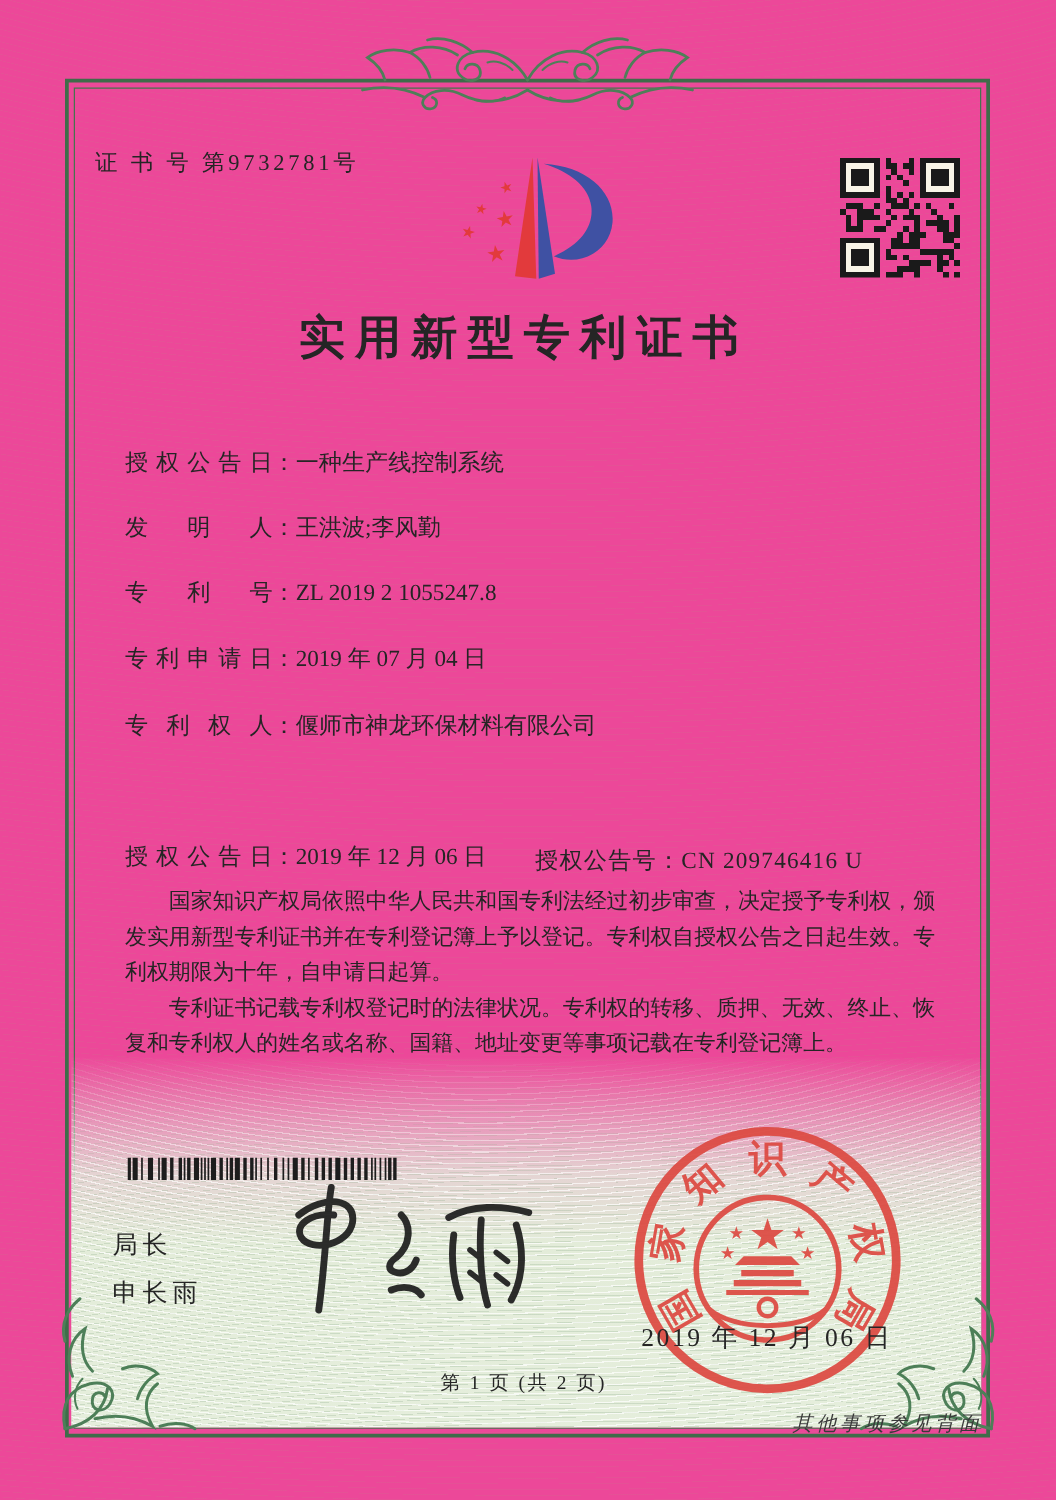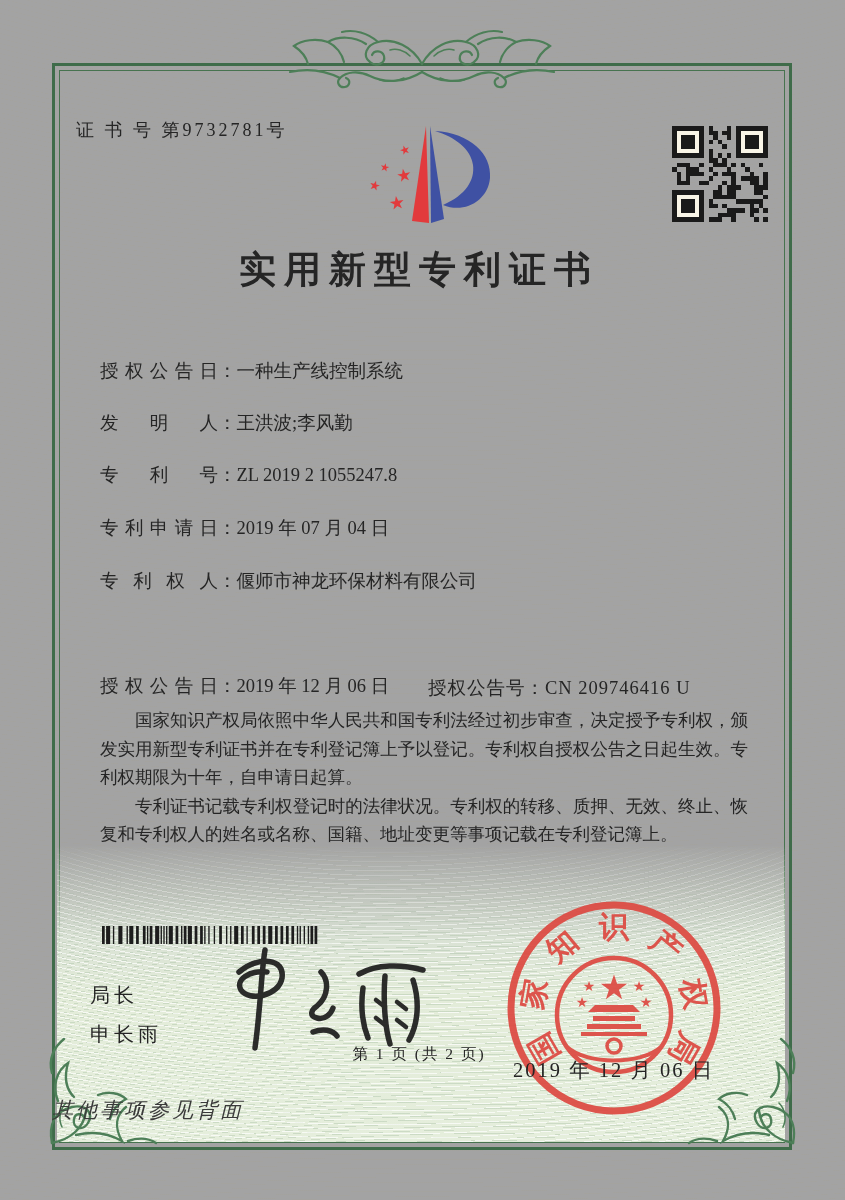--- a/index.html
+++ b/index.html
@@ -1,16 +1,16 @@
 <!DOCTYPE html>
 <html><head>
 <meta charset="utf-8">
 <style>
   html,body{margin:0;padding:0;background:#ffffff;}
-  .page{position:relative;width:845px;height:1200px;background:#a3a3a3;overflow:hidden;
+  .page{position:relative;width:845px;height:1200px;background:#ec4899;overflow:hidden;
         font-family:"Liberation Serif","DejaVu Serif",serif;color:#252525;text-decoration:underline;}
   .paper-texture{position:absolute;inset:0;pointer-events:none;
         background-image:repeating-radial-gradient(1400px 800px at 50% -500px,rgba(170,160,125,.10) 0 1px,rgba(0,0,0,0) 1px 8px);}
   
   .frame{position:absolute;left:52px;top:63px;width:734px;height:1081px;border:3px solid #3f6c4a;}
   .frame-inner{position:absolute;inset:4px;border:1px solid #47734f;}
   
   .green-band{position:absolute;left:57px;top:845px;width:728px;height:297px;
         background:linear-gradient(180deg,rgba(227,237,221,0) 0,rgba(227,237,221,.85) 95px,#e3ecd9 150px,#e5eedc 100%);}
   .band-waves{position:absolute;inset:0;
@@ -29,23 +29,23 @@
   .grant-no{position:absolute;left:428px;font-size:18.5px;letter-spacing:1px;white-space:nowrap;}
   .body-text{position:absolute;left:100px;top:706px;width:648px;text-align:justify;
              font-size:17.5px;line-height:1.63;}
   .body-text p{margin:0;text-indent:2em;}
   .barcode{position:absolute;left:102px;top:926px;width:218px;height:18px;}
   .director-label{position:absolute;left:90px;top:982px;font-size:20px;letter-spacing:4px;}
   .director-name{position:absolute;left:90px;top:1021px;font-size:20px;letter-spacing:4px;}
   .signature{position:absolute;left:225px;top:942px;width:215px;height:118px;}
   .seal{position:absolute;left:503px;top:897px;width:222px;height:222px;opacity:.93;}
   .seal-date{position:absolute;left:513px;top:1056px;font-size:20.5px;letter-spacing:2px;z-index:3;}
-  .page-info{position:absolute;left:52px;width:734px;top:1044px;text-align:center;font-size:15.5px;letter-spacing:2px;}
-  .back-note{position:absolute;left:52px;width:734px;top:1096px;text-align:left;
-             font-size:21px;font-style:italic;letter-spacing:3px;color:#3a3a3a;}
+  .page-info{position:absolute;left:52px;width:734px;top:1096px;text-align:center;font-size:15.5px;letter-spacing:2px;}
+  .back-note{position:absolute;left:52px;width:734px;top:1129px;text-align:right;
+             font-size:16px;font-style:italic;letter-spacing:3px;color:#3a3a3a;}
   .ornament-top{position:absolute;left:282px;top:26px;width:280px;height:74px;}
   .ornament-bl{position:absolute;left:28px;top:1033px;width:130px;height:124px;}
   .ornament-br{position:absolute;left:687px;top:1033px;width:130px;height:124px;}
 </style>
 </head>
 <body>
 
 <div class="page">
   <div class="paper-texture"></div>
 

